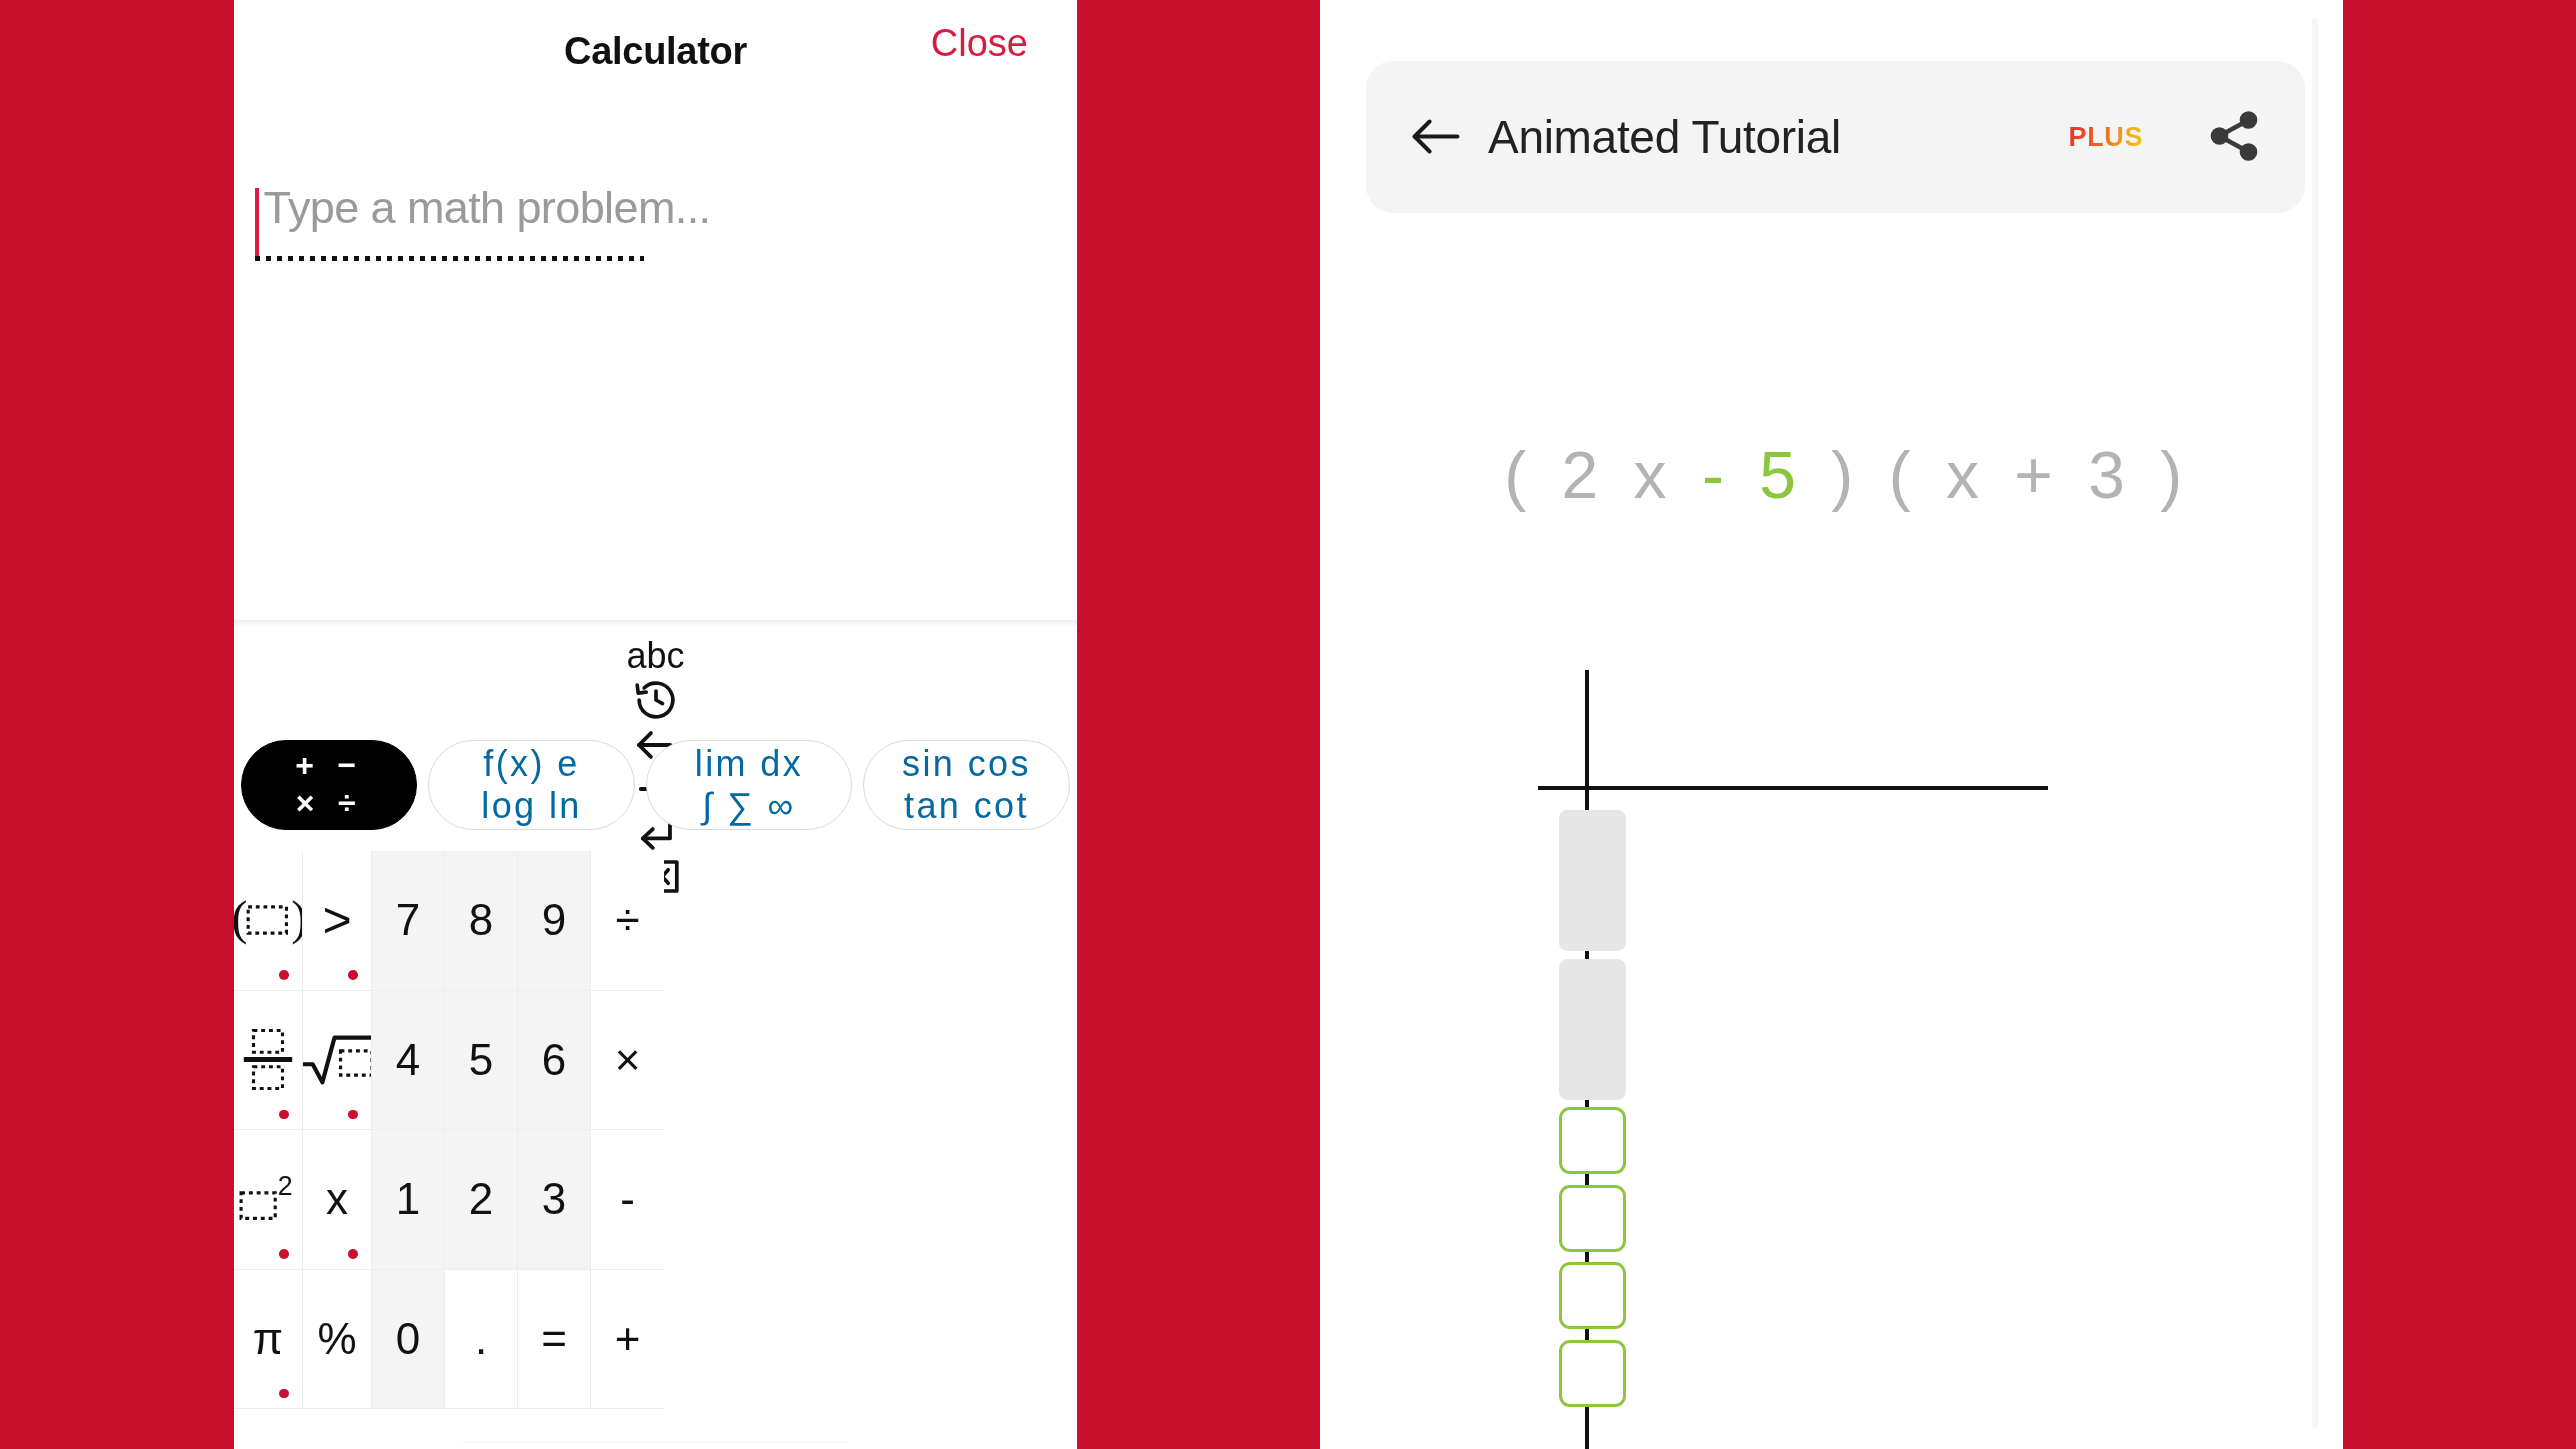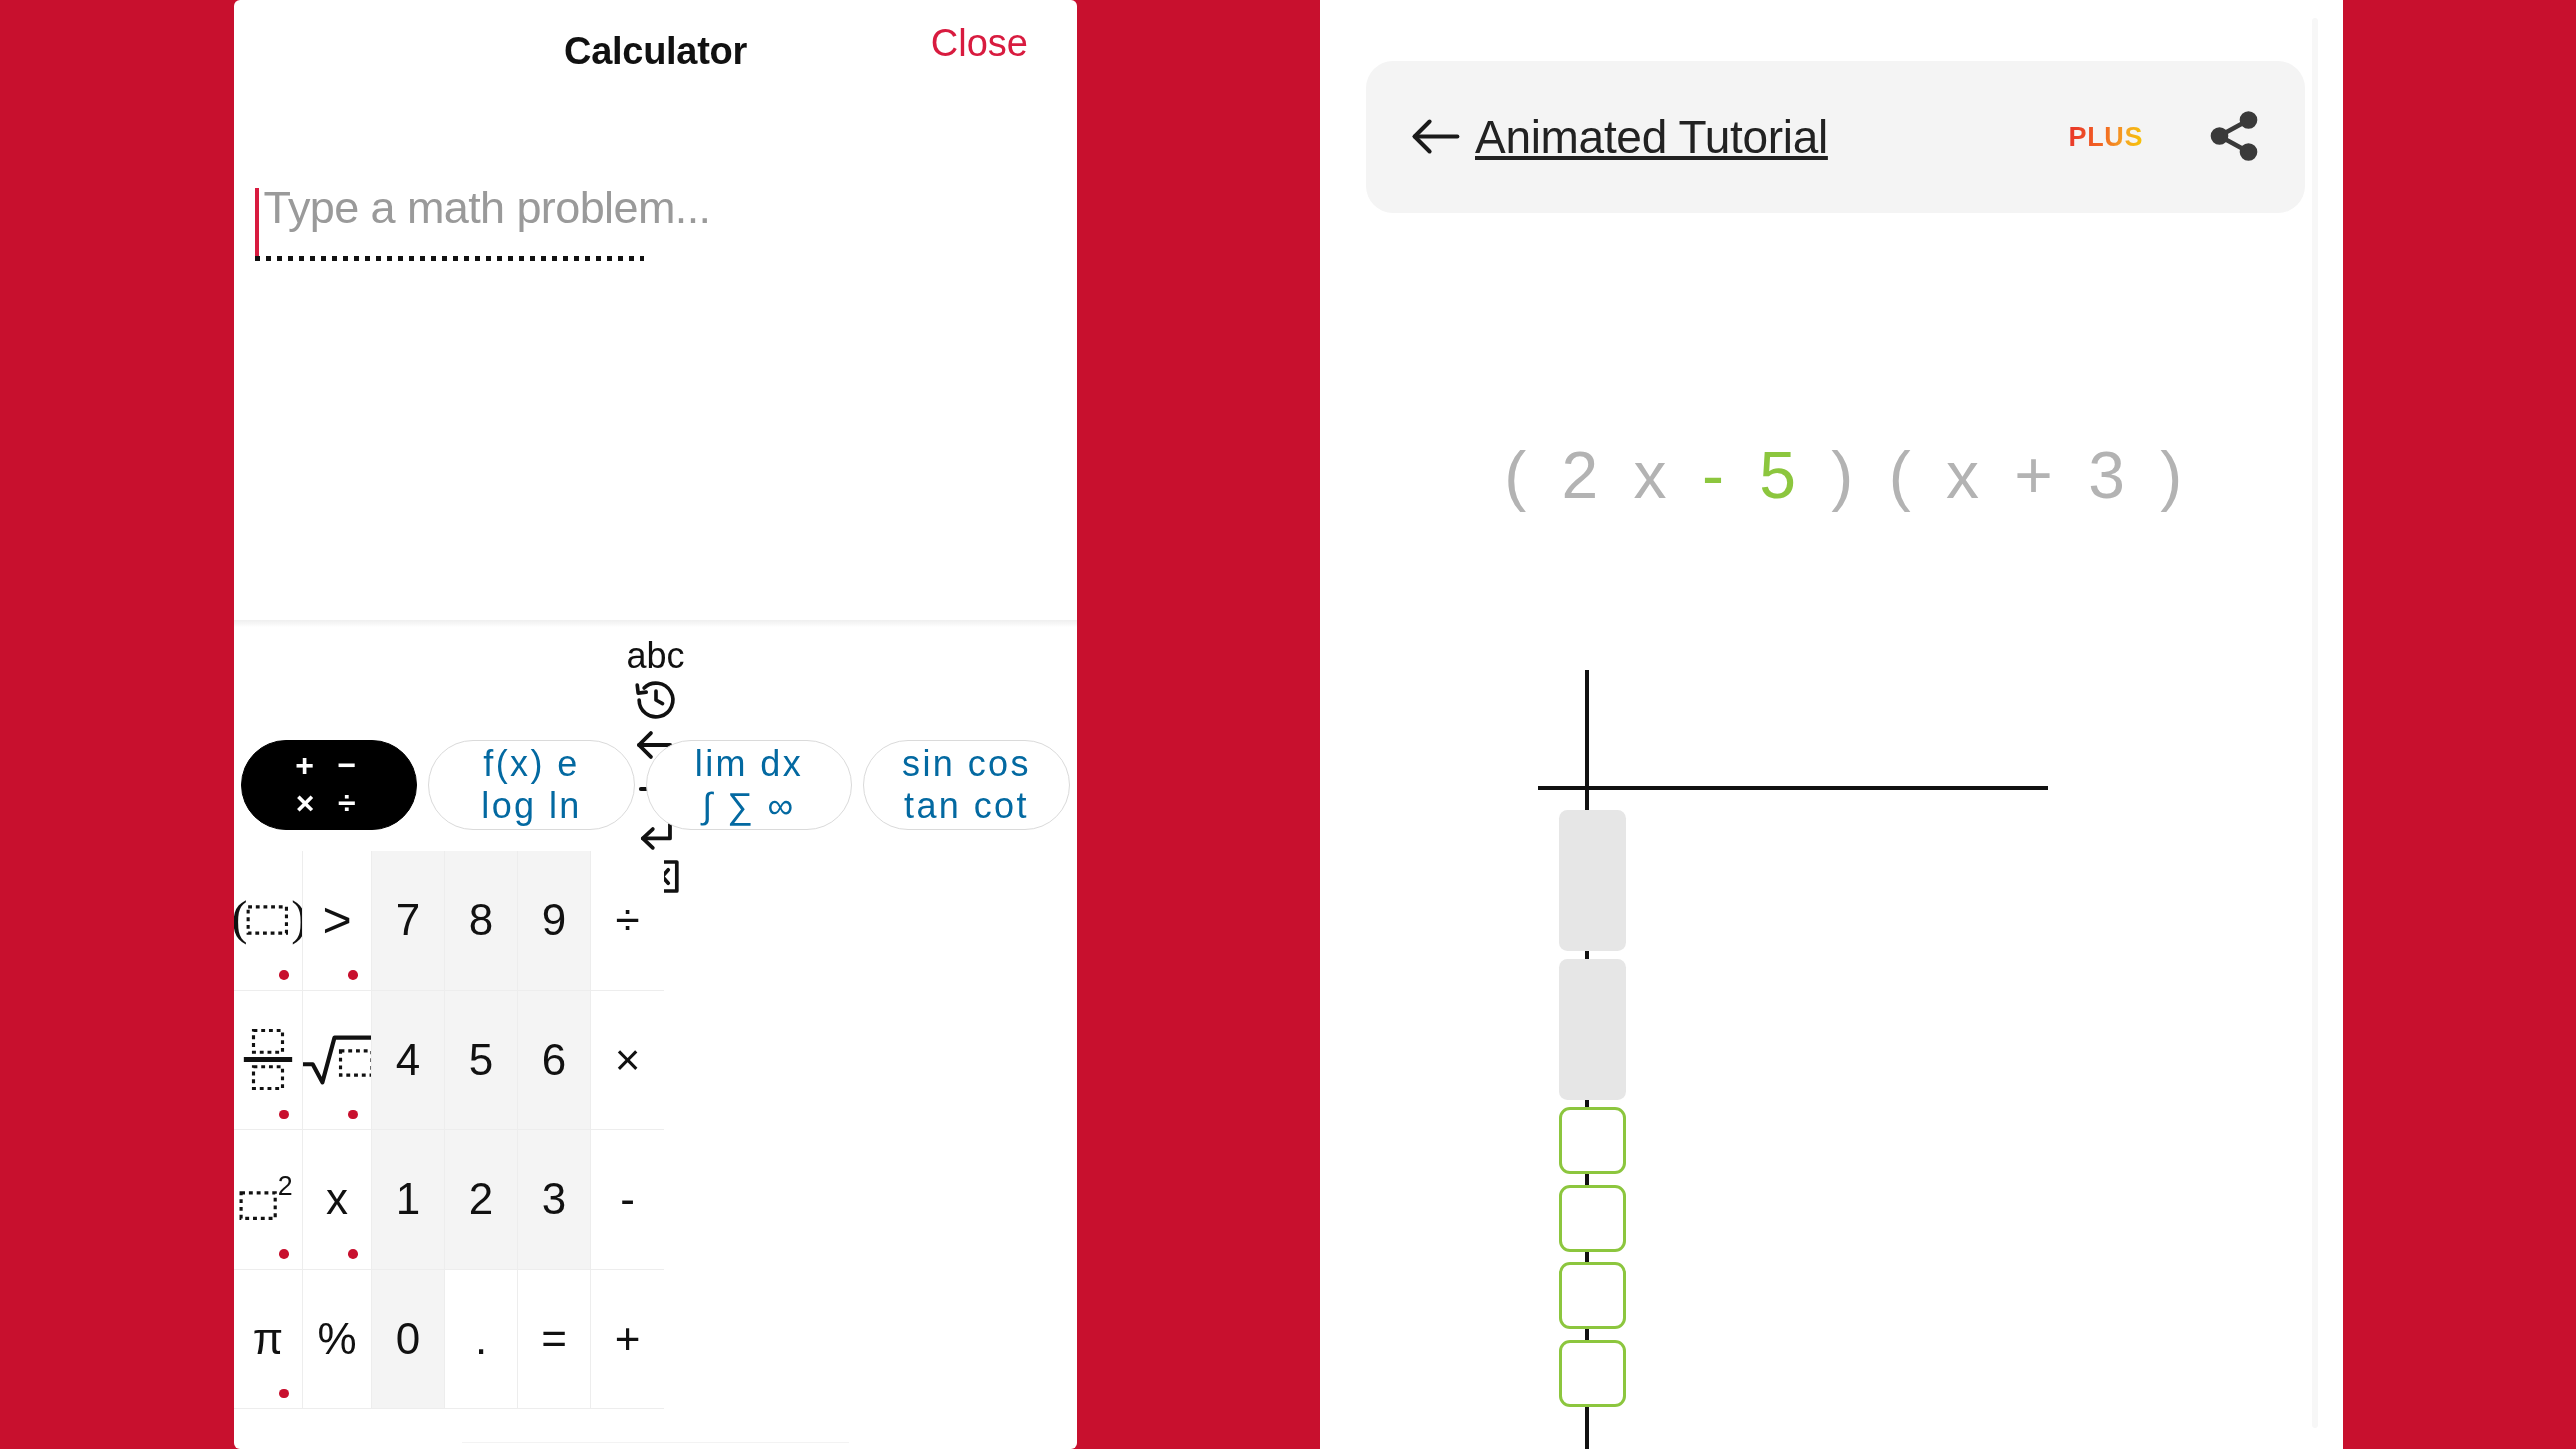--- a/index.html
+++ b/index.html
@@ -7,21 +7,21 @@
     width: 2576px; height: 1449px;
     background: #c8102e;
     font-family: "Liberation Sans", sans-serif;
     overflow: hidden;
   }
   .stage { position: relative; width: 2576px; height: 1449px; background: #c8102e; }
 
   
   .calc-panel {
     position: absolute; left: 234px; top: 0; width: 843px; height: 1449px;
-    background: #ffffff; overflow: hidden; border-radius: 6px;
+    background: #ffffff; overflow: hidden;
   }
   .calc-titlebar {
     position: absolute; left: 0; top: 0; width: 100%; height: 122px;
   }
   .calc-title {
     position: absolute; left: 0; top: 30px; width: 100%;
     text-align: center; font-size: 38px; font-weight: 700; color: #111;
     letter-spacing: -0.3px;
   }
   .calc-close {
@@ -116,22 +116,22 @@
     position: absolute; left: 1320px; top: 0; width: 1023px; height: 1449px;
     background: #ffffff; overflow: hidden;
   }
   .tut-header {
     position: absolute; left: 46px; top: 61px; width: 939px; height: 152px;
     background: #f4f4f4; border-radius: 27px;
     display: flex; align-items: center; padding: 0 41px;
   }
   .tut-back { width: 58px; height: 58px; display:flex; align-items:center; justify-content:center; cursor:pointer; }
   .tut-title {
-    flex: 1; margin-left: 10px; font-size: 46px; color: #222; font-weight: 400;
-    letter-spacing: -0.3px; white-space: nowrap; text-decoration: underline;
+    flex: 1; margin-left: 23px; font-size: 46px; color: #222; font-weight: 400;
+    letter-spacing: -0.3px; white-space: nowrap;
   }
   .tut-plus {
     font-size: 27px; font-weight: 700; letter-spacing: 0.6px; cursor: pointer;
     background: linear-gradient(100deg, #e8332a 0%, #f26522 45%, #f5a623 75%, #f7c600 100%);
     -webkit-background-clip: text; background-clip: text; color: transparent;
     margin-right: 60px;
   }
   .tut-share { width: 61px; height: 61px; display:flex; align-items:center; justify-content:center; cursor:pointer; }
 
   .tut-expr {

